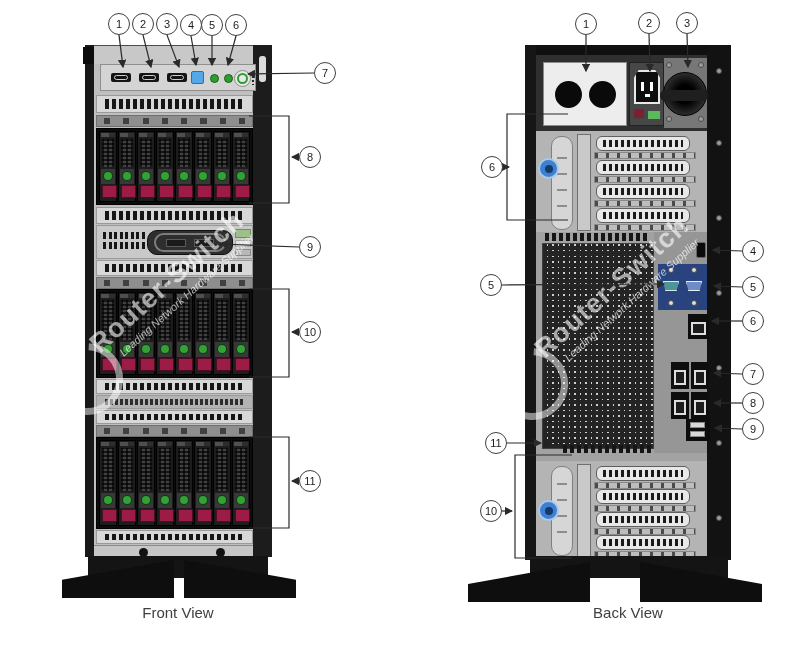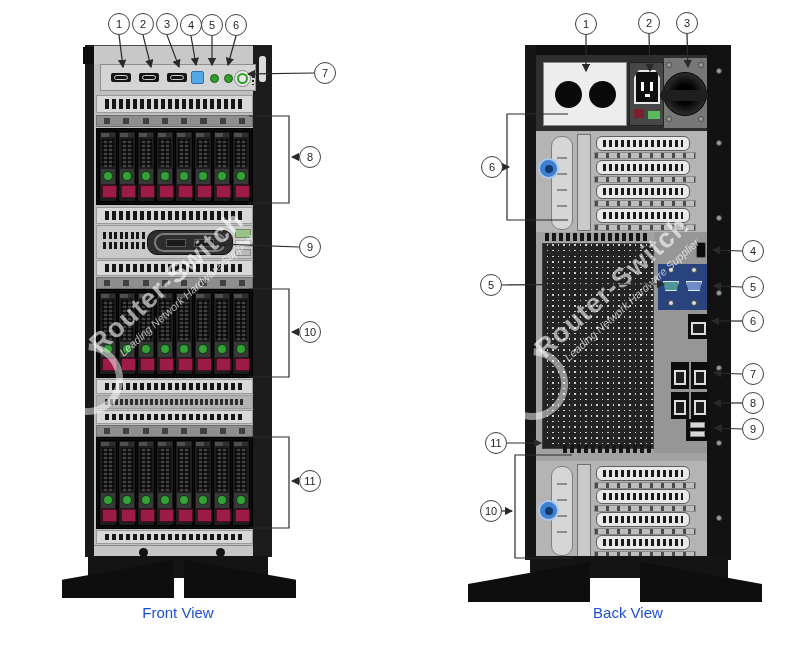--- a/index.html
+++ b/index.html
@@ -72,21 +72,21 @@
 
   
   .wm{position:absolute;z-index:4;transform:rotate(-42deg);pointer-events:none;color:rgba(255,255,255,.55);}
   .wm .logo{position:absolute;left:0;top:26px;width:58px;height:58px;border-radius:50%;
             border:7px solid rgba(255,255,255,.5);border-top-color:transparent;}
   .wm .brand{position:absolute;left:62px;top:28px;font-size:27px;font-weight:bold;letter-spacing:1px;
             color:rgba(255,255,255,.6);white-space:nowrap;}
   .wm .tag{position:absolute;left:78px;top:60px;font-size:11px;font-style:italic;
             color:rgba(255,255,255,.68);white-space:nowrap;}
 
-  .caption{position:absolute;width:116px;text-align:center;font-size:15px;color:#1d4ed8;}
+  .caption{position:absolute;width:116px;text-align:center;font-size:15px;color:#404040;}
 </style>
 </head>
 <body>
 
 <div class="canvas">
 
   <div class="grp">
     <div class="a" style="left:85px;top:45px;width:187px;height:512px;background:#bfbfbf;border:1px solid #4c4c4c;"></div>
     <div class="a" style="left:85px;top:45px;width:9px;height:512px;background:#181818;"></div>
     <div class="a" style="left:253px;top:45px;width:19px;height:512px;background:#1c1c1c;"></div>

